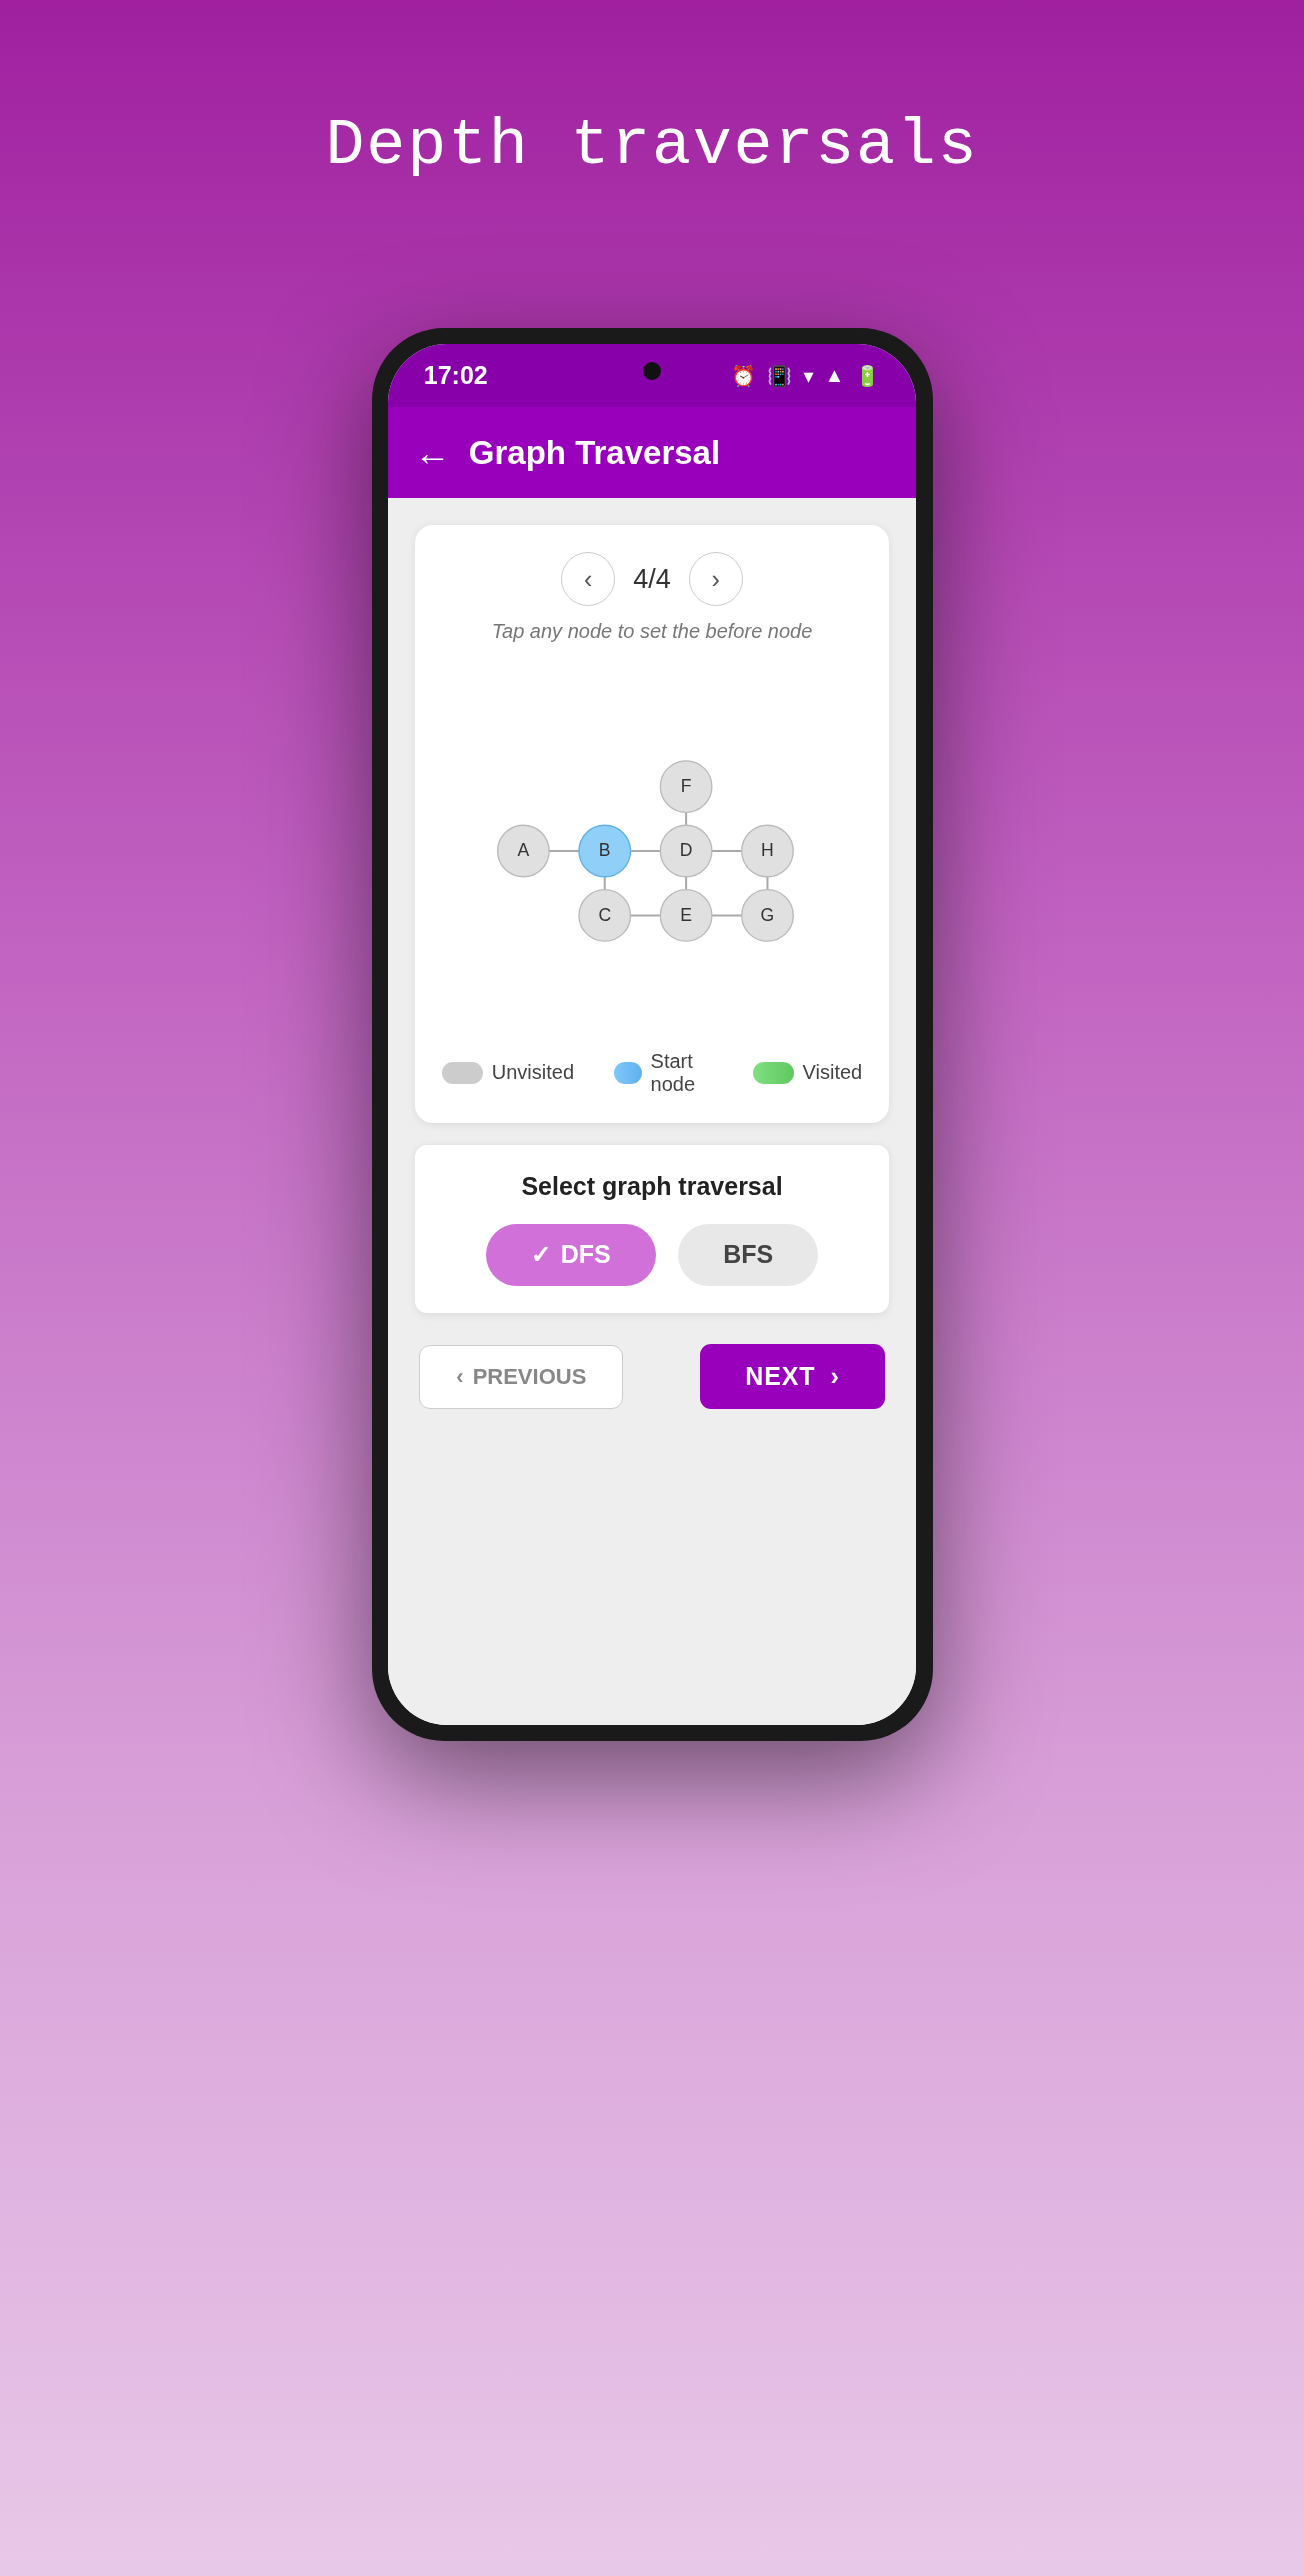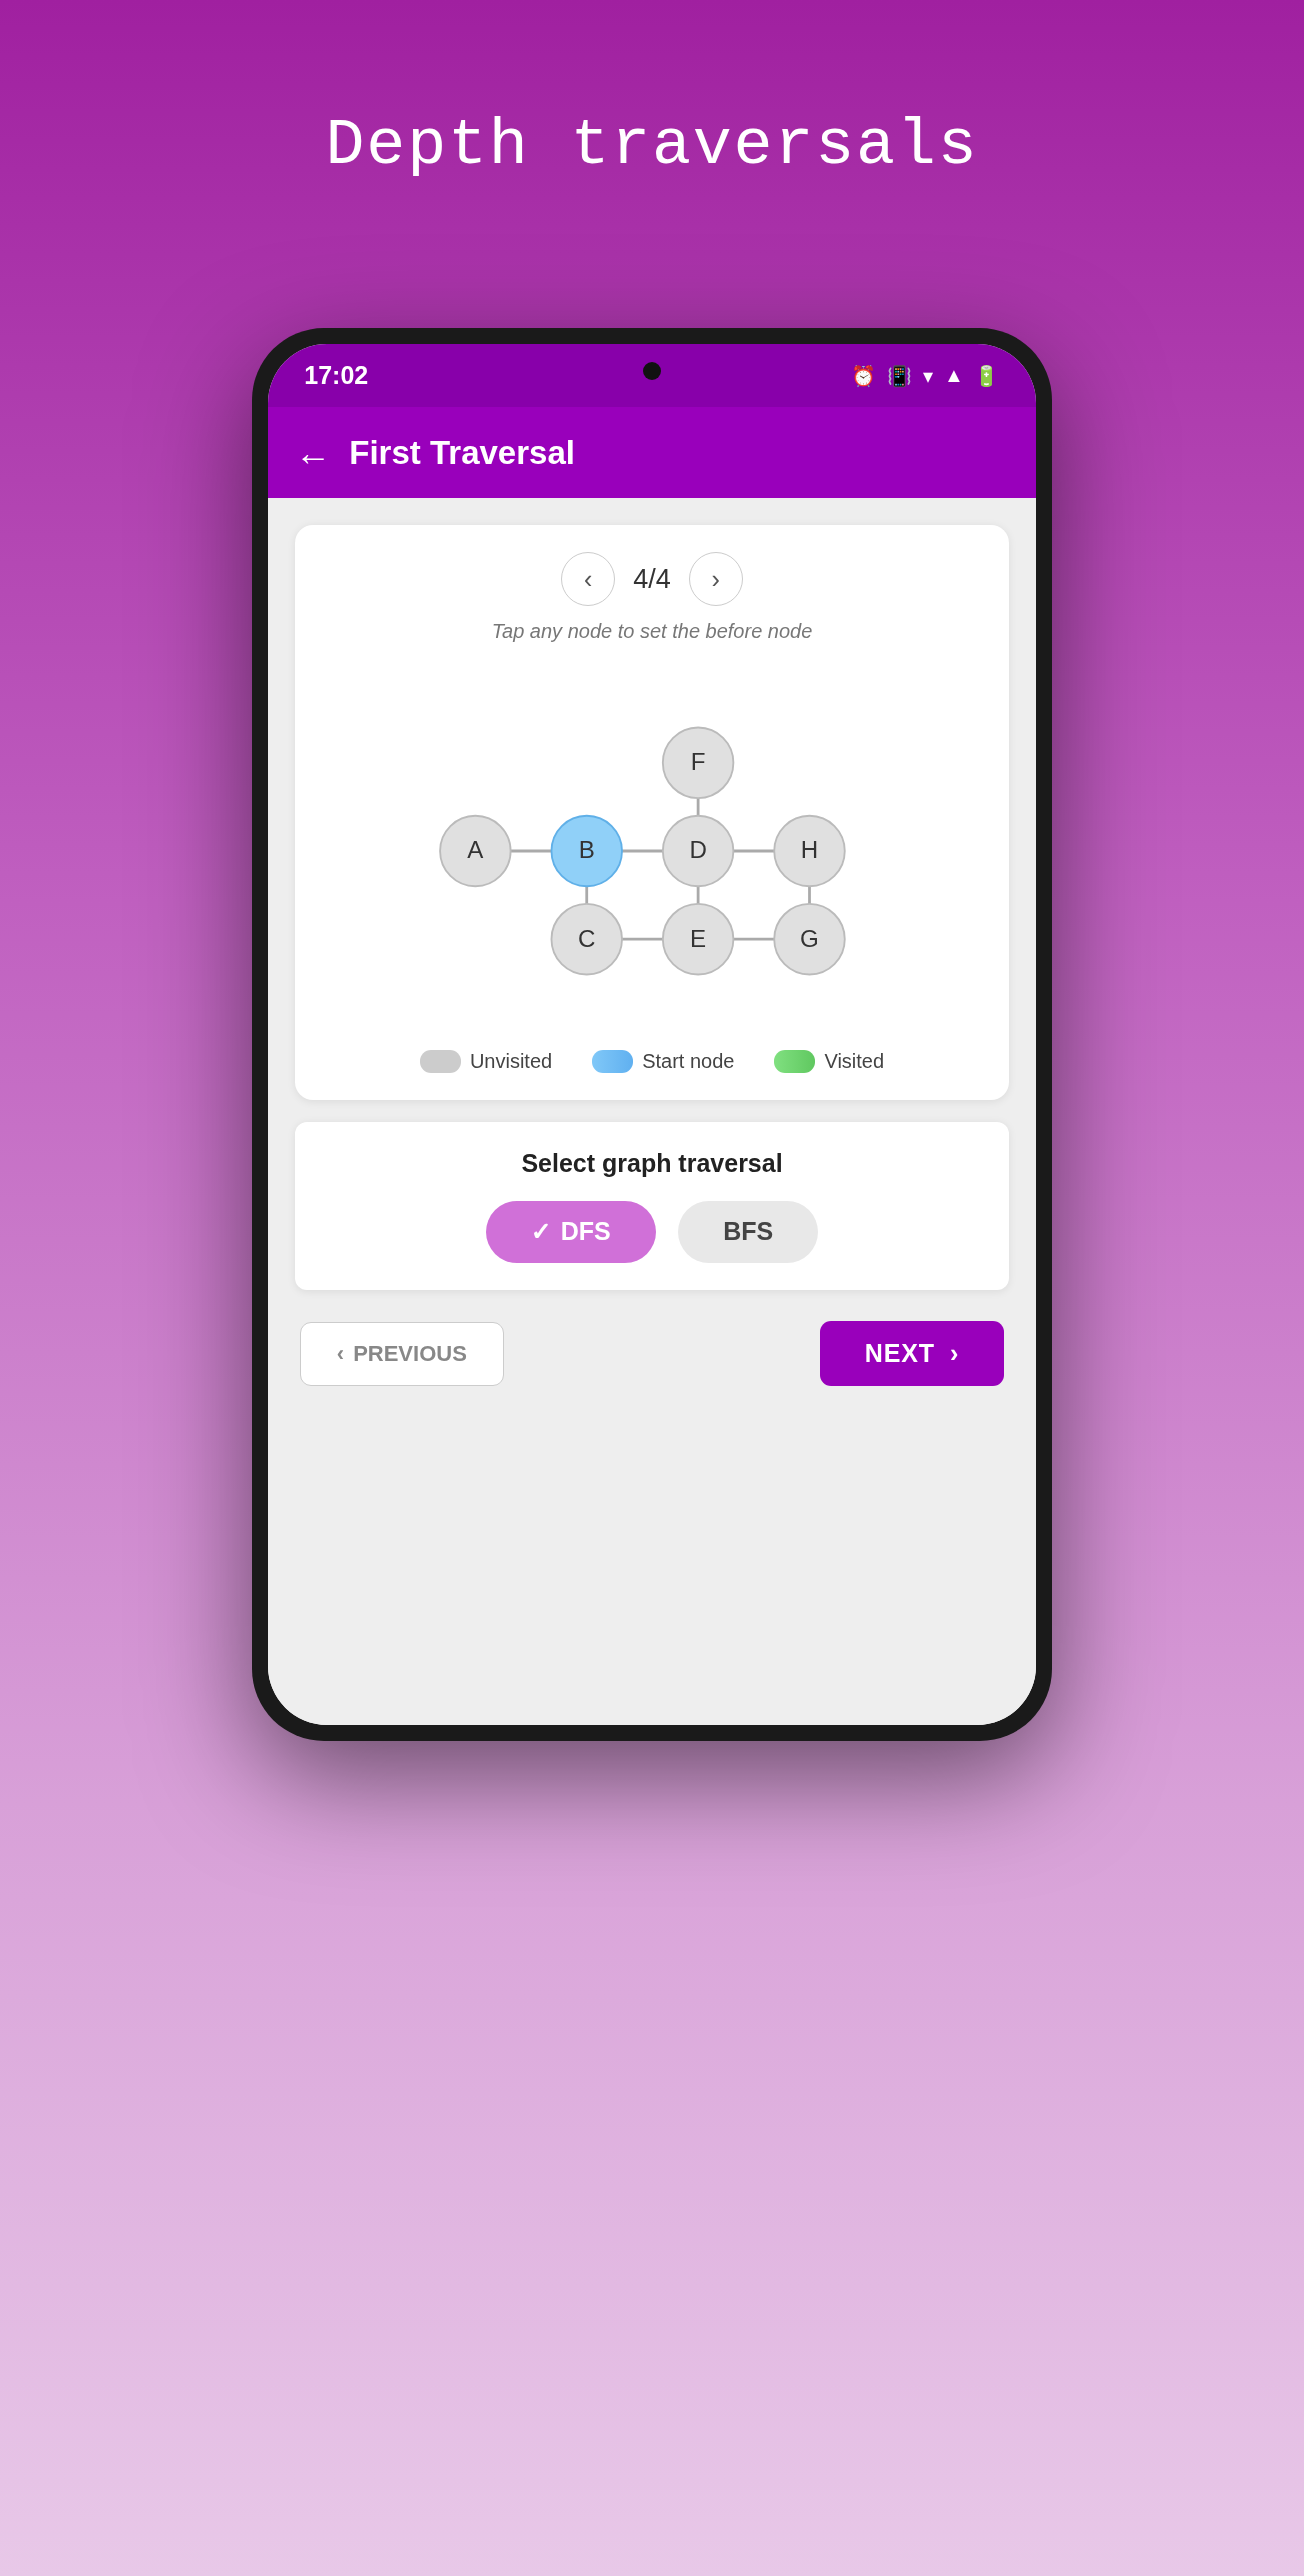--- a/index.html
+++ b/index.html
@@ -32,21 +32,21 @@
       font-size: 59px;
       font-weight: 300;
       font-family: 'Courier New', monospace;
       letter-spacing: 0.9px;
       margin-top: 9px;
     }
 
     
     .phone-frame {
       margin-top: 145px;
-      width: 800px;
+      width: 561px;
       height: 1413px;
       background: #1a1a1a;
       border-radius: 72px;
       padding: 16.3px;
       box-shadow: 0 36px 109px rgba(0,0,0,0.5);
       position: relative;
     }
 
     .phone-screen {
       width: 100%;
@@ -329,21 +329,21 @@
         <span>⏰</span>
         <span>📳</span>
         <span>▾</span>
         <span>▲</span>
         <span>🔋</span>
       </div>
     </div>
 
     <div class="top-bar">
       <span class="back-arrow">←</span>
-      <span class="top-bar-title">First Traversal</span>
+      <span class="top-bar-title">Graph Traversal</span>
     </div>
 
     <div class="main-content">
 
       <div class="graph-card">
 
         <div class="nav-row">
           <button class="nav-btn">‹</button>
           <span class="nav-counter">4/4</span>
           <button class="nav-btn">›</button>

